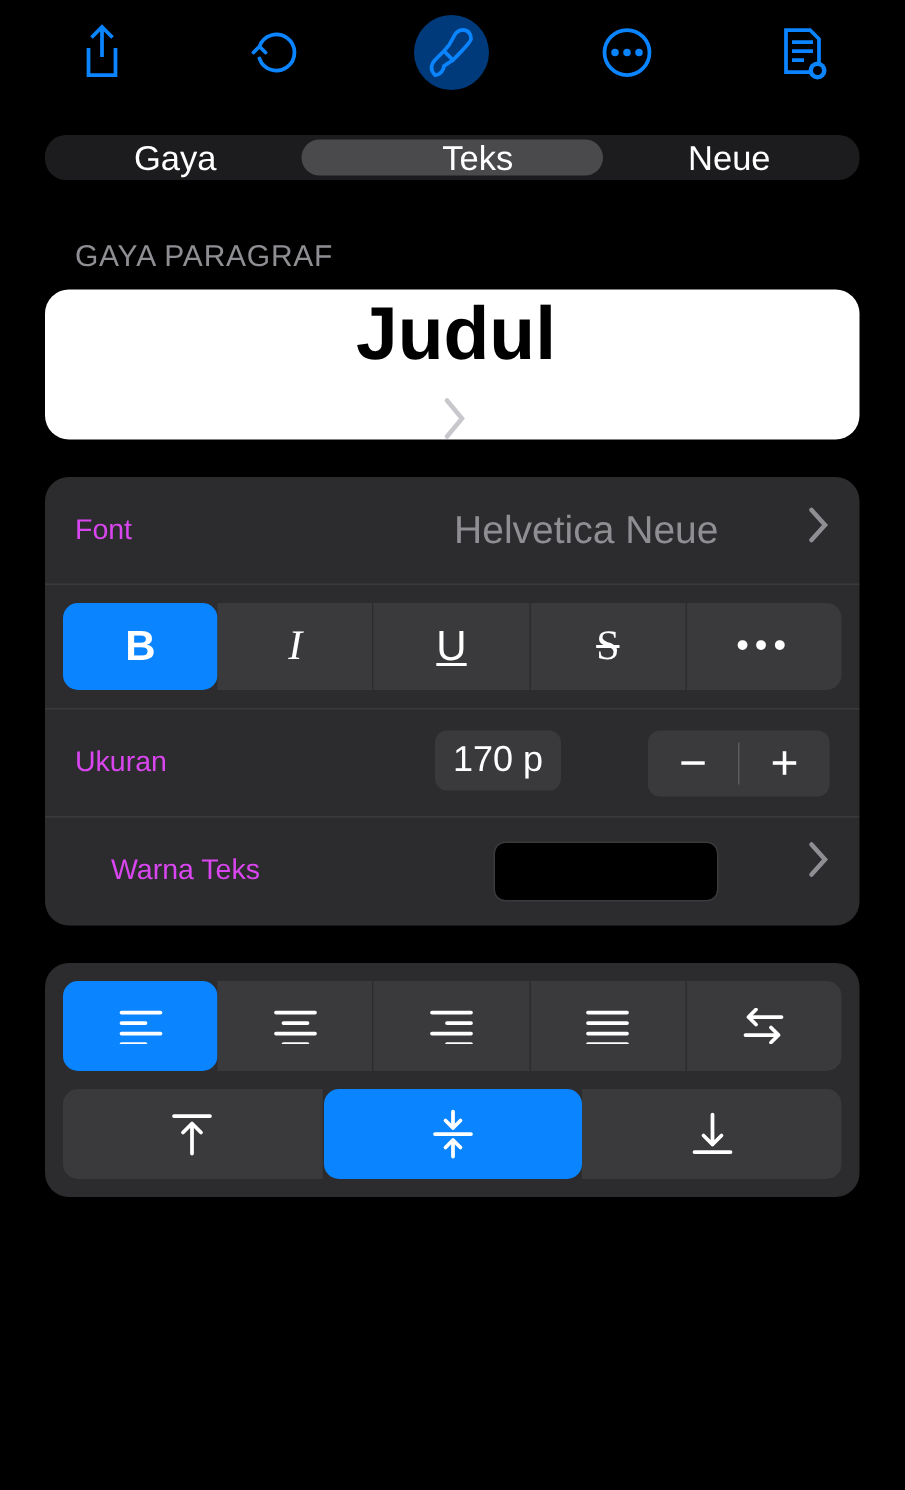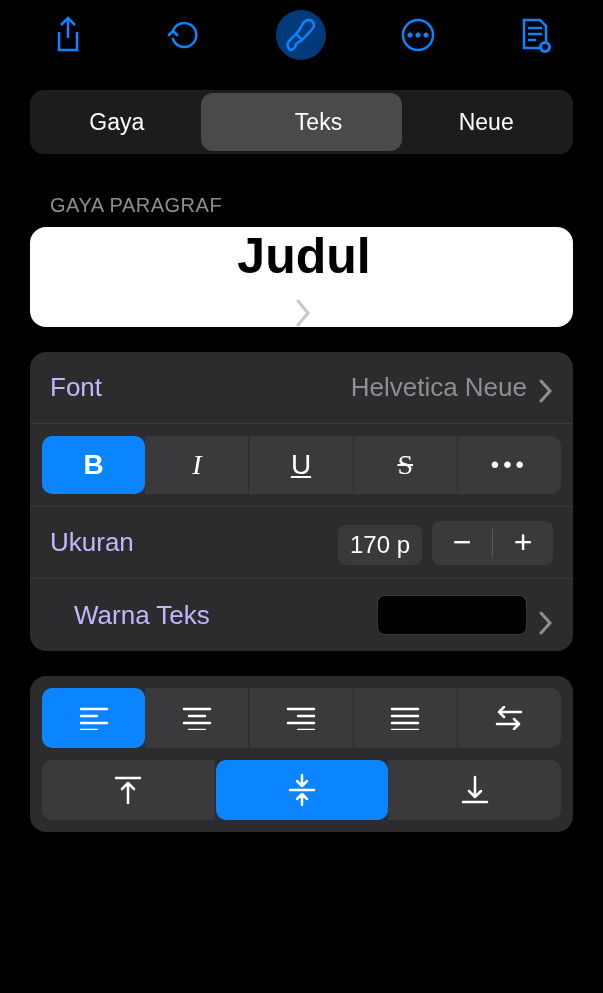--- a/index.html
+++ b/index.html
@@ -33,21 +33,21 @@
       border-radius: 25px;
     }
     .toolbar-btn.active {
       background: #003A7A;
     }
     .segmented {
       display: flex;
       background: #1C1C1E;
       border-radius: 14px;
       margin: 20px 30px 0 30px;
-      height: 64px;
+      height: 30px;
       padding: 3px;
     }
     .segmented-item {
       flex: 1;
       display: flex;
       align-items: center;
       justify-content: center;
       border-radius: 12px;
       font-size: 23px;
       color: #fff;
@@ -91,31 +91,32 @@
       justify-content: space-between;
       padding: 0 20px;
       height: 72px;
       border-bottom: 1px solid #3A3A3C;
     }
     .row:last-child {
       border-bottom: none;
       margin-left: 24px;
     }
     .row-label {
-      font-size: 26px;
-      color: #c4b5fd;
+      font-size: 19px;
+      color: #d946ef;
     }
     .row-value {
       font-size: 26px;
       color: #8E8E93;
       margin-right: 12px;
     }
     .row-right {
       display: flex;
-      align-items: flex-end;
+      align-items: flex-start;
+      gap: 48px;
     }
     .style-buttons {
       display: flex;
       padding: 12px;
       gap: 0;
       border-bottom: 1px solid #3A3A3C;
     }
     .sbtn {
       flex: 1;
       height: 58px;

